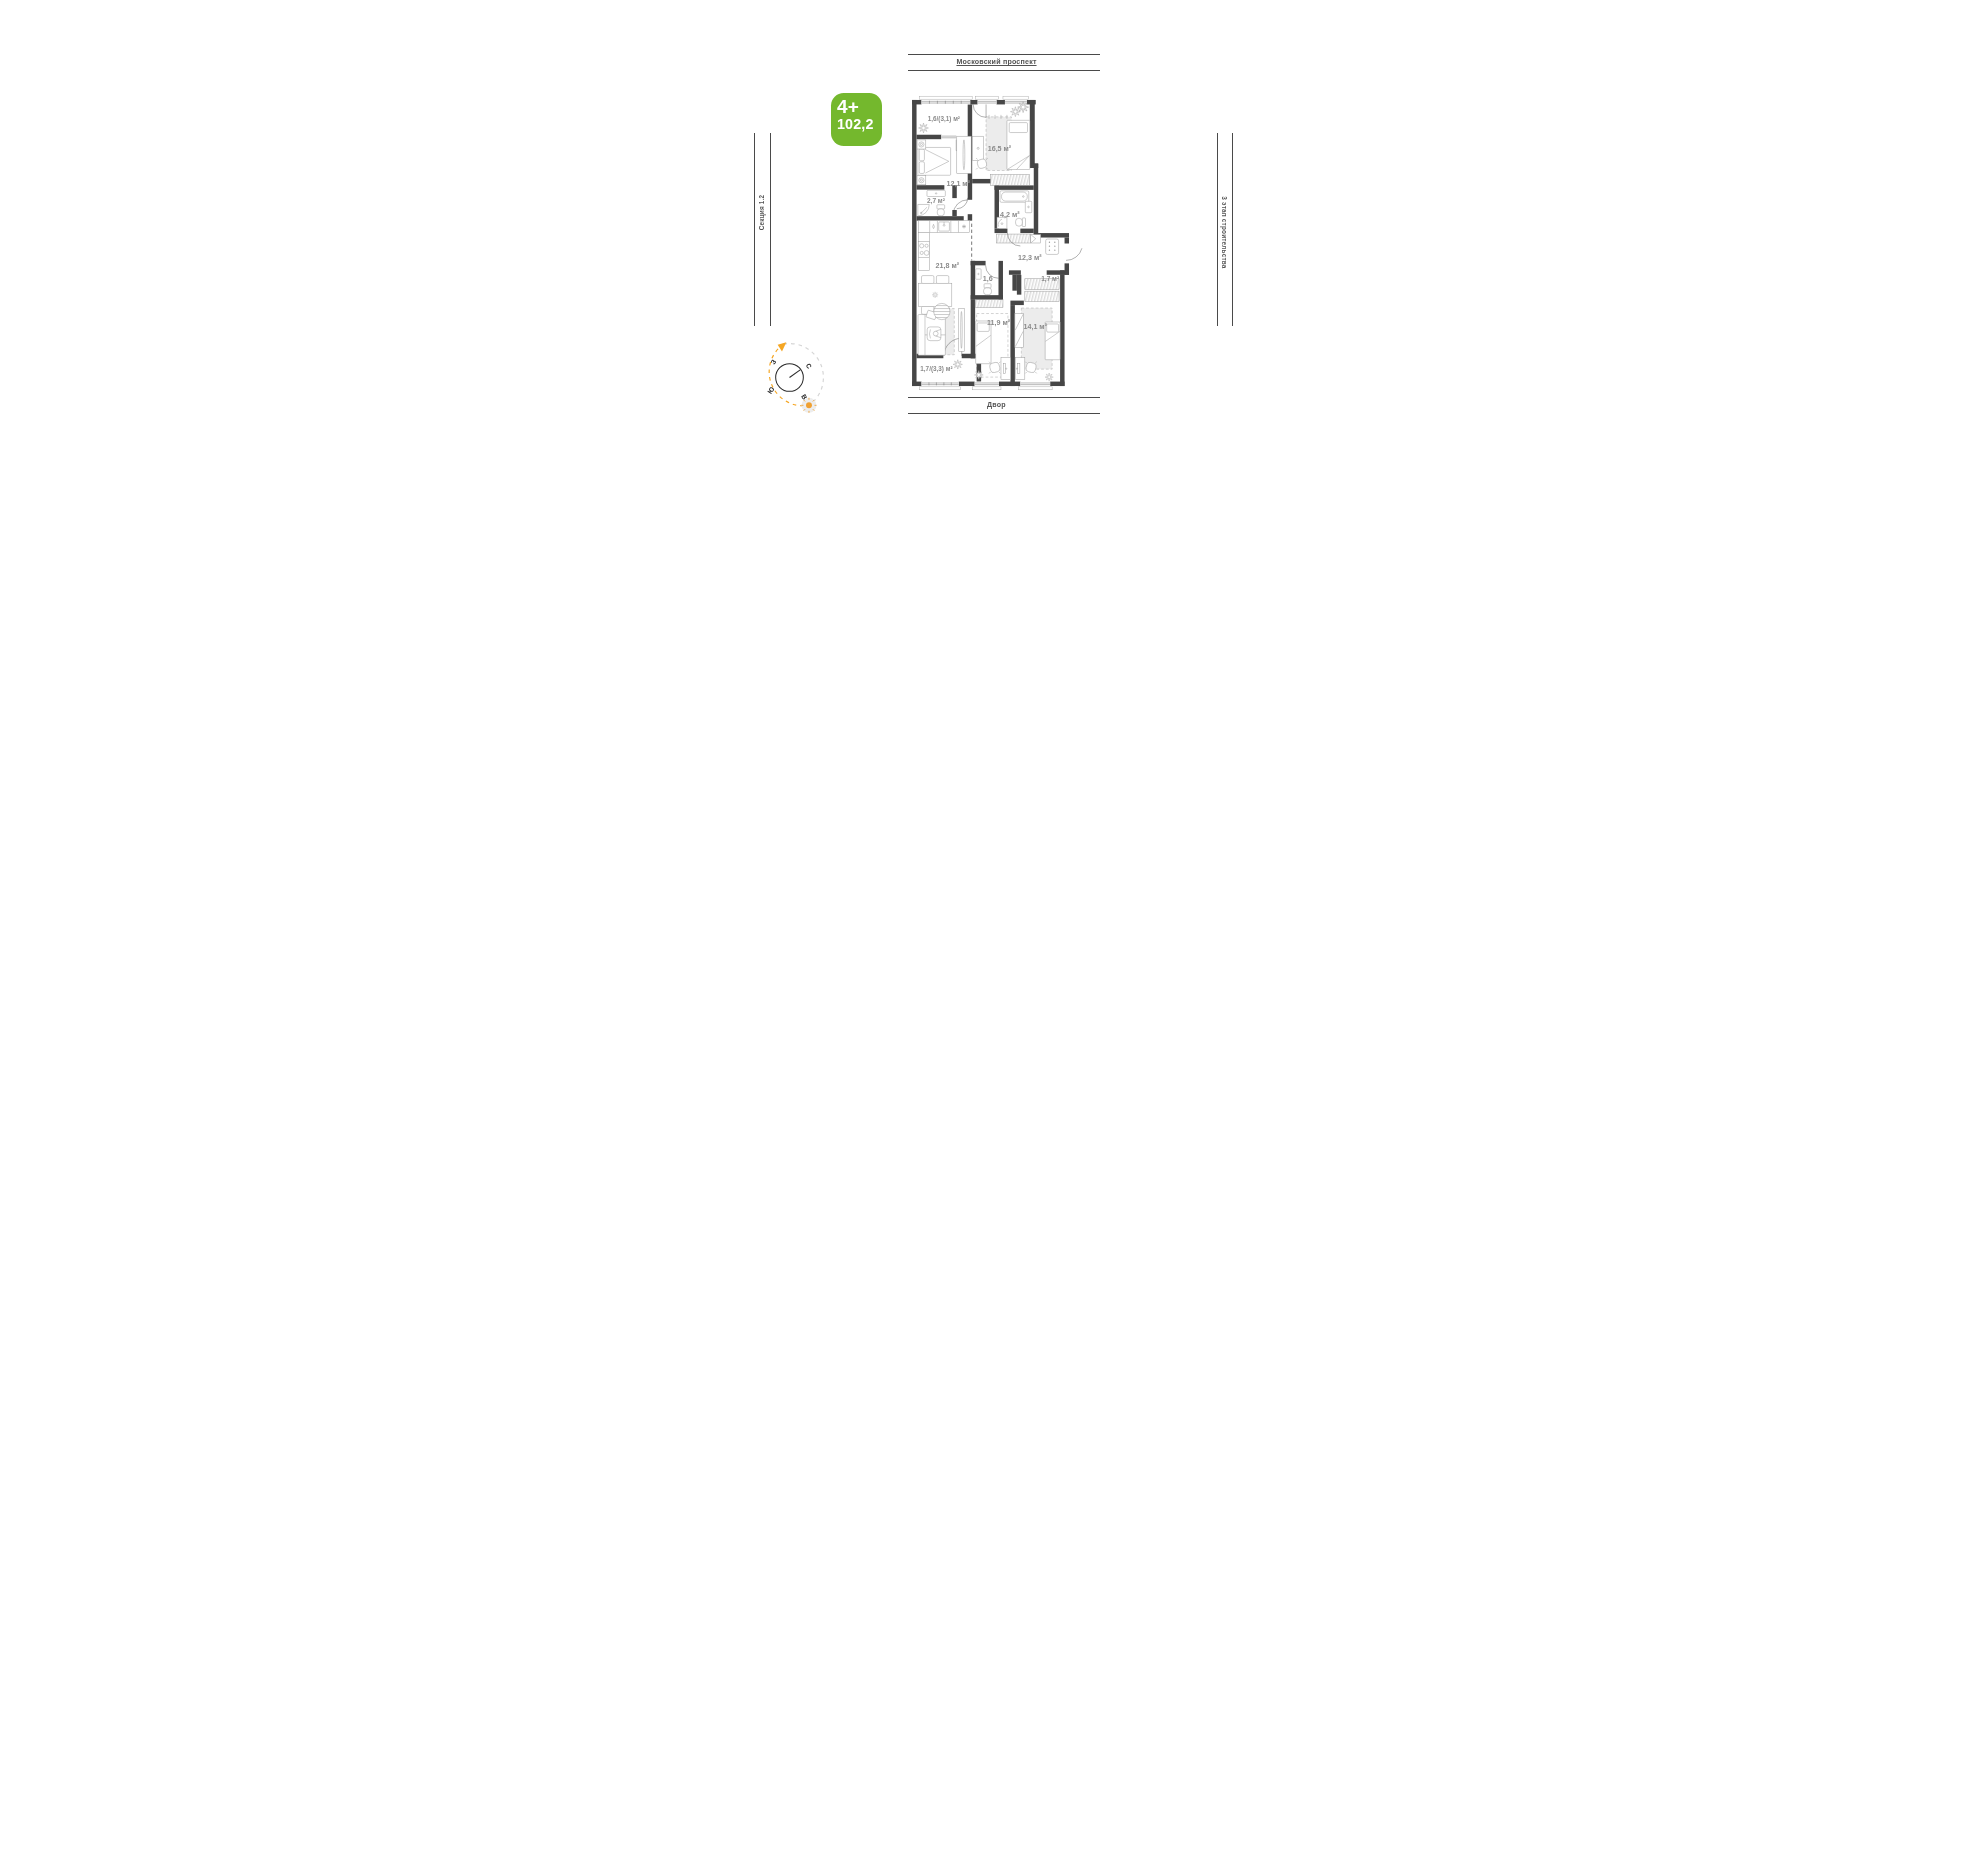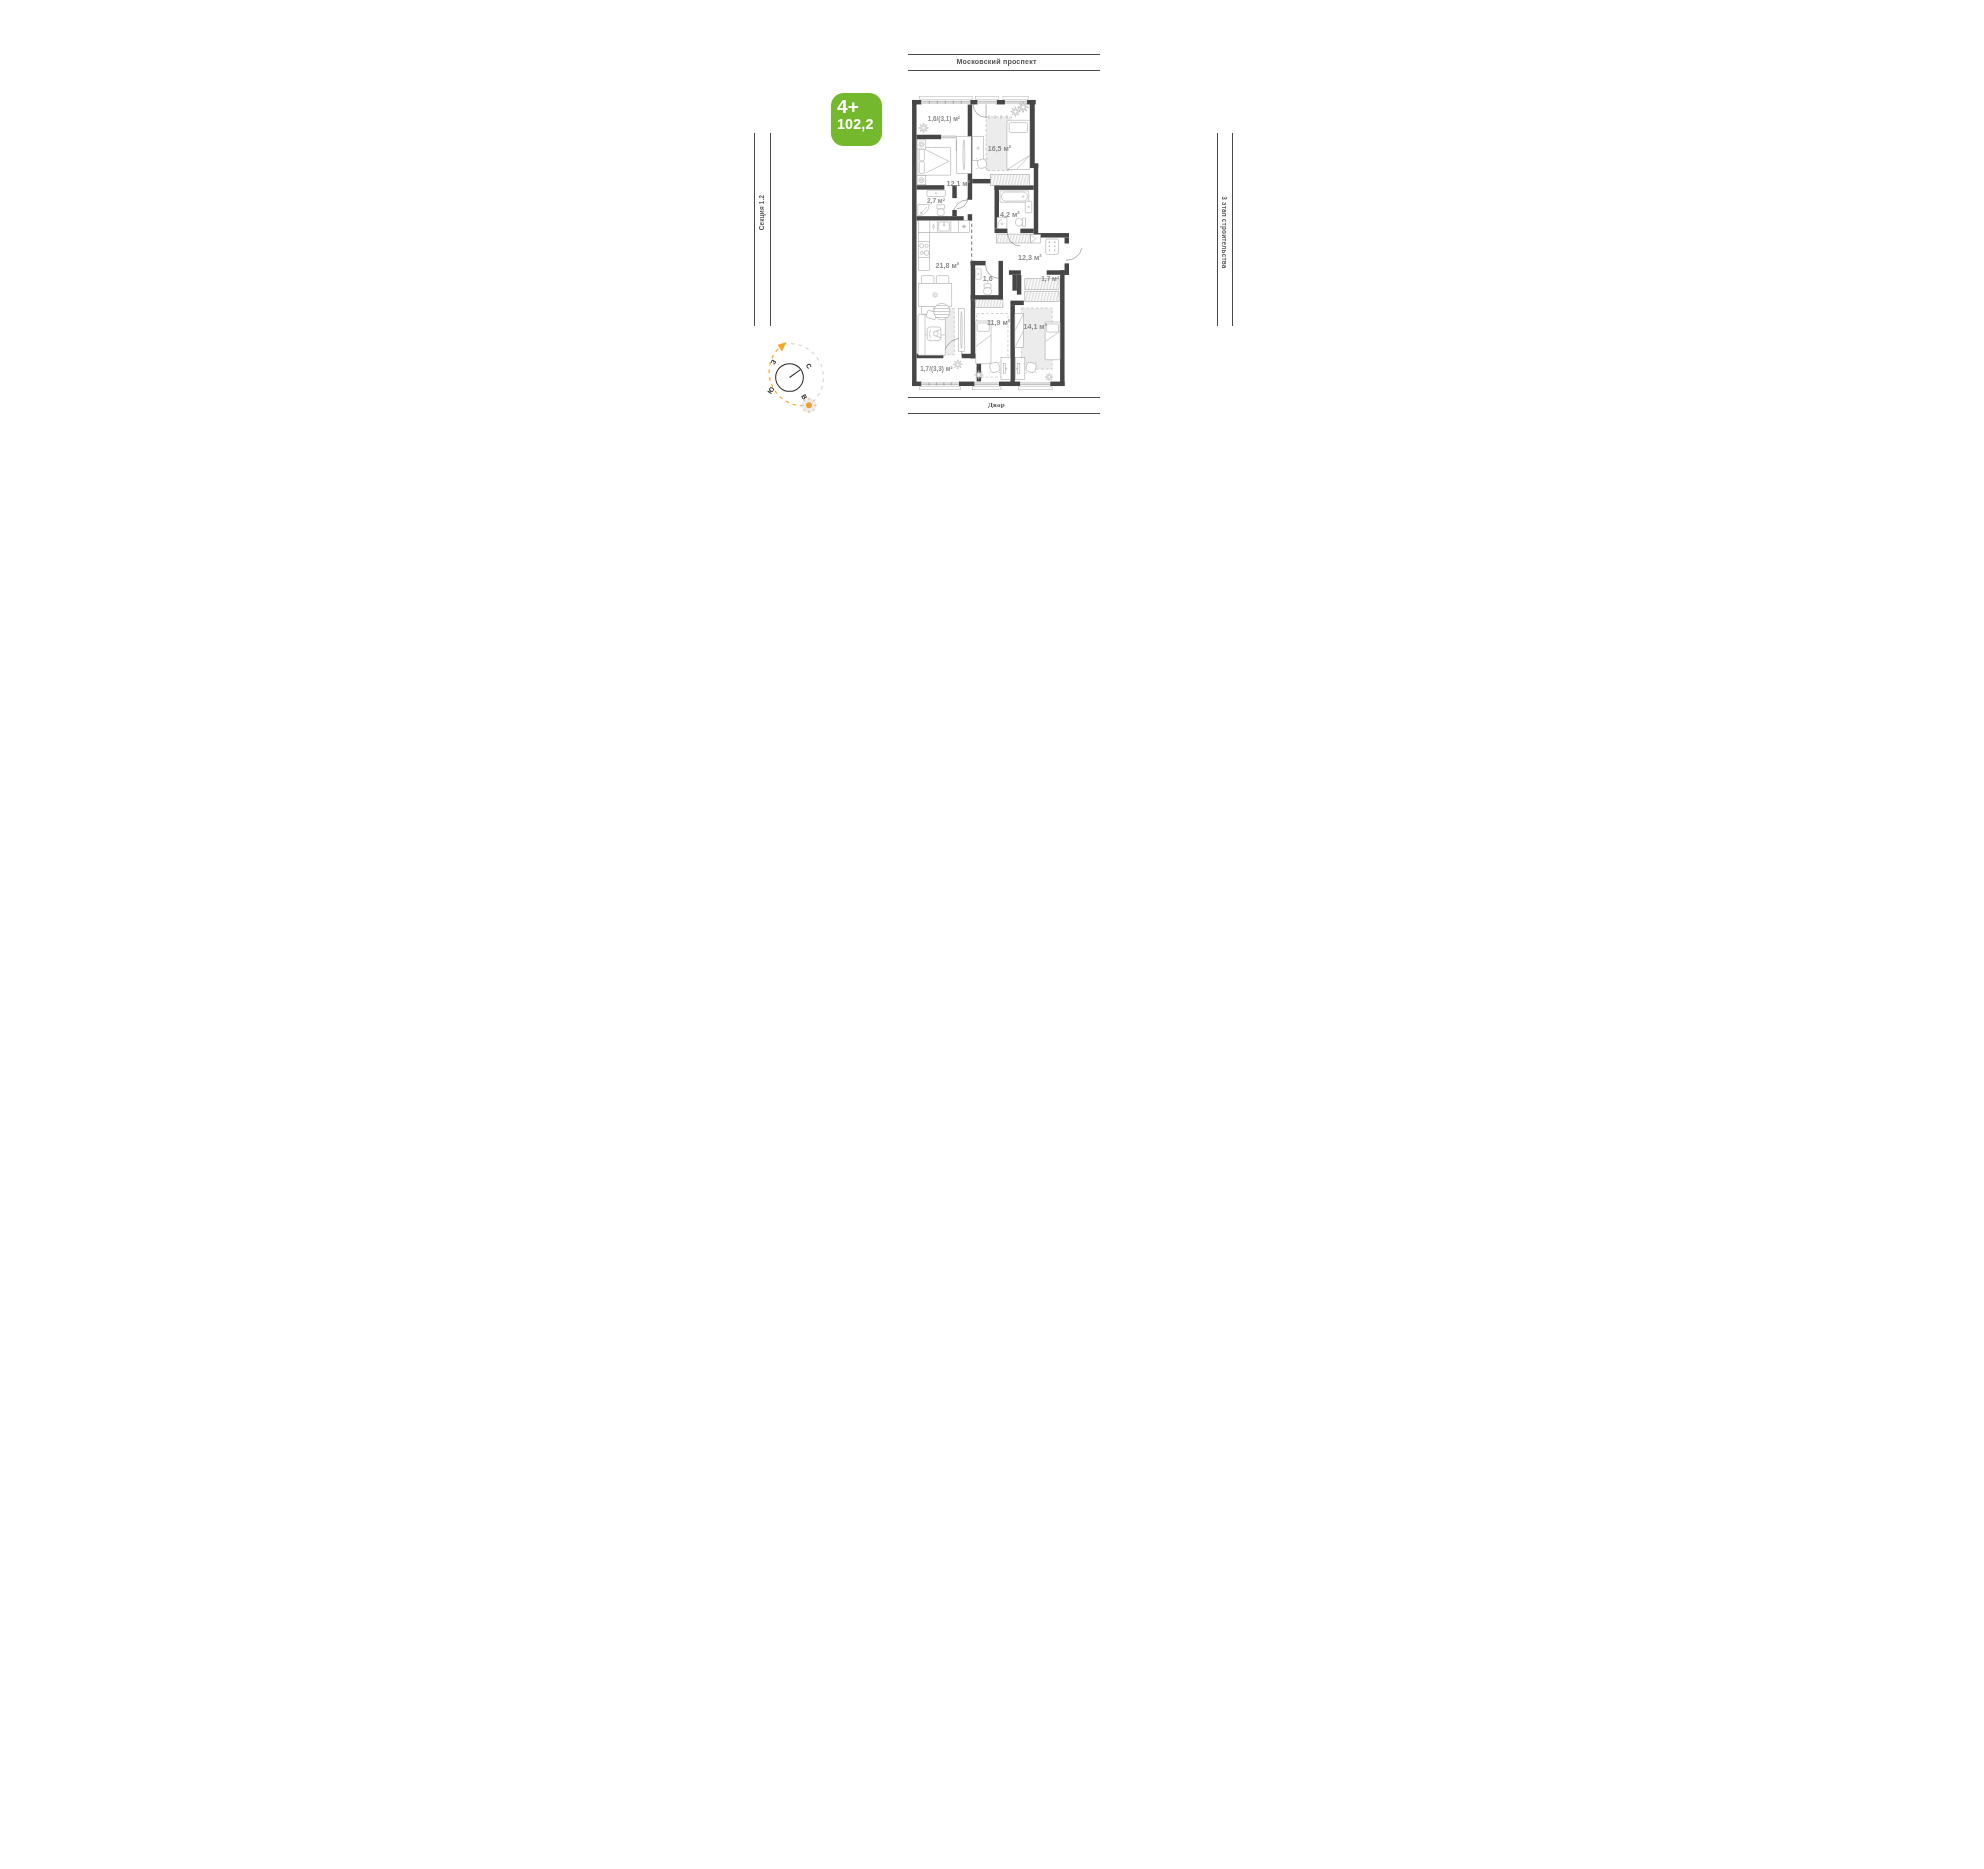--- a/index.html
+++ b/index.html
@@ -26,25 +26,25 @@
   svg .sill{fill:#fff;stroke:#9a9a9a;stroke-width:4;}
   svg .openln{stroke:#555;stroke-width:8;stroke-dasharray:34 26;}
   .compass-letter{font-weight:bold;fill:#1c1c1c;font-size:17px;font-family:"Liberation Sans",sans-serif;}
 </style>
 </head>
 <body>
 
 <div class="stage">
 
   <div class="hline" style="left:213px;top:54px;width:192px;"></div>
-  <div class="street-label" style="left:302px;top:62px;">Московский проспект</div>
+  <div class="street-label" style="left:302px;top:62px;text-decoration:underline;">Московский проспект</div>
   <div class="hline" style="left:213px;top:70px;width:192px;"></div>
 
   <div class="hline" style="left:213px;top:397px;width:192px;"></div>
-  <div class="street-label" style="left:302px;top:405px;font-family:Liberation Serif, serif;">Двор</div>
+  <div class="street-label" style="left:302px;top:405px;">Двор</div>
   <div class="hline" style="left:213px;top:413px;width:192px;"></div>
 
   <div class="vline" style="left:59px;top:133px;height:193px;"></div>
   <div class="side-label" style="left:27px;top:209px;width:79px;text-align:center;transform:rotate(-90deg);">Секция 1.2</div>
   <div class="vline" style="left:75px;top:133px;height:193px;"></div>
 
   <div class="vline" style="left:522px;top:133px;height:193px;"></div>
   <div class="side-label" style="left:470px;top:229px;width:119px;text-align:center;transform:rotate(90deg);">3 этап строительства</div>
   <div class="vline" style="left:537px;top:133px;height:193px;"></div>
 

